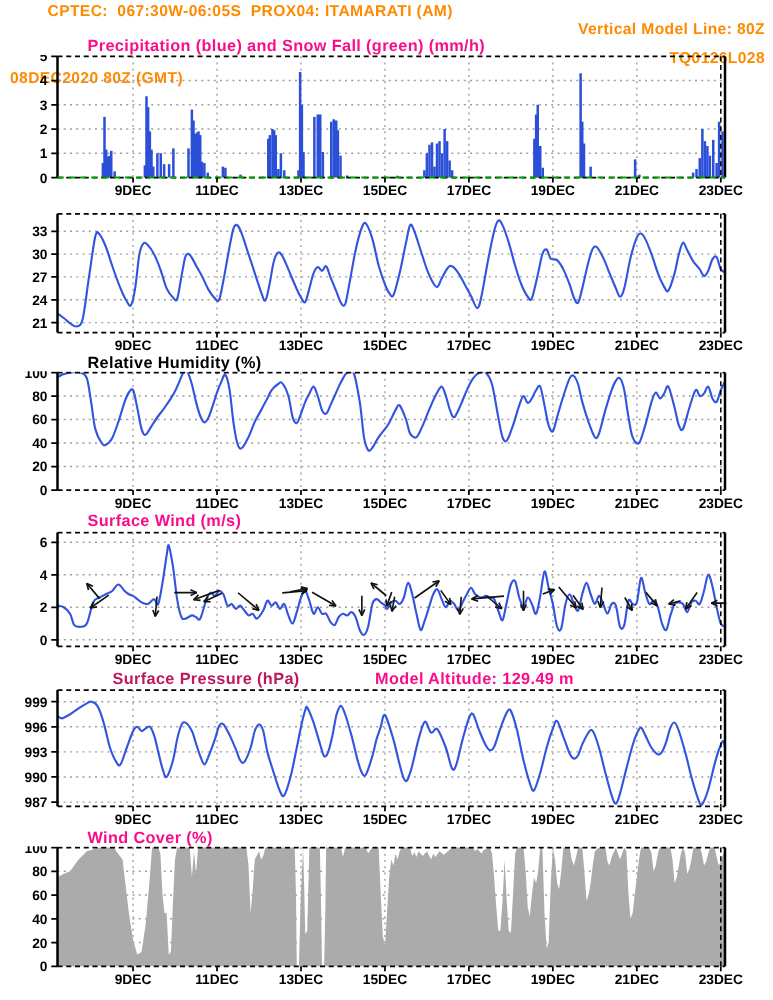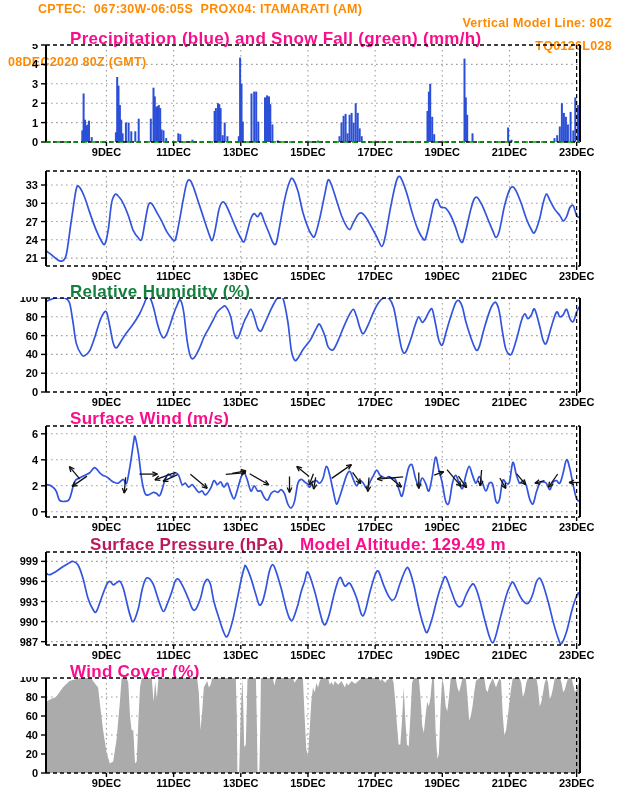--- a/index.html
+++ b/index.html
@@ -3,21 +3,21 @@
 <meta charset="utf-8">
 <style>
   html,body{margin:0;padding:0;background:#fff;}
   .wrap{position:relative;width:618px;height:800px;background:#fff;overflow:hidden;
         font-family:"Liberation Sans","DejaVu Sans",sans-serif;font-weight:bold;}
   .hl{position:absolute;font-size:12.5px;letter-spacing:.3px;white-space:pre;}
   .hl1{left:38px;top:2px;}
   .hl2{left:8px;top:16px;}
   .hl2r{right:6px;top:16px;}
   .hl3r{right:6px;top:29px;margin-top:10px;}
-  .t{position:absolute;font-size:17px;letter-spacing:.3px;white-space:pre;}
+  .t{position:absolute;font-size:13px;letter-spacing:.3px;white-space:pre;}
   .t1{left:70px;top:29px;}
   .t2{left:70px;top:156px;}
   .t3{left:70px;top:282px;}
   .t4{left:70px;top:409px;}
   .t5{left:70px;top:535px;}
   .t5b{left:300px;top:535px;}
   .t6{left:70px;top:662px;}
   svg.chart{position:absolute;left:0;}
   .c0{top:44px;}  .c1{top:170px;} .c2{top:297px;}
   .c3{top:425px;} .c4{top:551px;} .c5{top:677px;}
@@ -214,21 +214,21 @@
       <line x1="375.1320754716981" y1="96" x2="375.1320754716981" y2="100" stroke="#000000" stroke-width="1.4"></line>
       <text x="375.1320754716981" y="110" text-anchor="middle" font-size="11" font-weight="bold" fill="#000000">17DEC</text>
       <line x1="442.3018867924528" y1="96" x2="442.3018867924528" y2="100" stroke="#000000" stroke-width="1.4"></line>
       <text x="442.3018867924528" y="110" text-anchor="middle" font-size="11" font-weight="bold" fill="#000000">19DEC</text>
       <line x1="509.4716981132075" y1="96" x2="509.4716981132075" y2="100" stroke="#000000" stroke-width="1.4"></line>
       <text x="509.4716981132075" y="110" text-anchor="middle" font-size="11" font-weight="bold" fill="#000000">21DEC</text>
       <line x1="576.6415094339623" y1="96" x2="576.6415094339623" y2="100" stroke="#000000" stroke-width="1.4"></line>
       <text x="576.6415094339623" y="110" text-anchor="middle" font-size="11" font-weight="bold" fill="#000000">23DEC</text>
     </svg>
 
-  <div class="t t3" style="color: #15803d;">Relative Humidity (%)</div>
+  <div class="t t3" style="color: #000000;">Relative Humidity (%)</div>
   <svg class="chart c2" width="618" height="112" viewBox="0 0 618 112">
       <clipPath id="clip2">
         <rect x="46" y="1" width="534" height="94"></rect>
       </clipPath>
       <line x1="46" y1="76.2" x2="580" y2="76.2" stroke="#9E9E9E" stroke-width="1.1" stroke-dasharray="1.6 3.4"></line>
       <line x1="46" y1="57.4" x2="580" y2="57.4" stroke="#9E9E9E" stroke-width="1.1" stroke-dasharray="1.6 3.4"></line>
       <line x1="46" y1="38.6" x2="580" y2="38.6" stroke="#9E9E9E" stroke-width="1.1" stroke-dasharray="1.6 3.4"></line>
       <line x1="46" y1="19.8" x2="580" y2="19.8" stroke="#9E9E9E" stroke-width="1.1" stroke-dasharray="1.6 3.4"></line>
       <line x1="106.45283018867923" y1="1" x2="106.45283018867923" y2="95" stroke="#9E9E9E" stroke-width="1.1" stroke-dasharray="1.6 3.4"></line>
       <line x1="173.62264150943395" y1="1" x2="173.62264150943395" y2="95" stroke="#9E9E9E" stroke-width="1.1" stroke-dasharray="1.6 3.4"></line>

